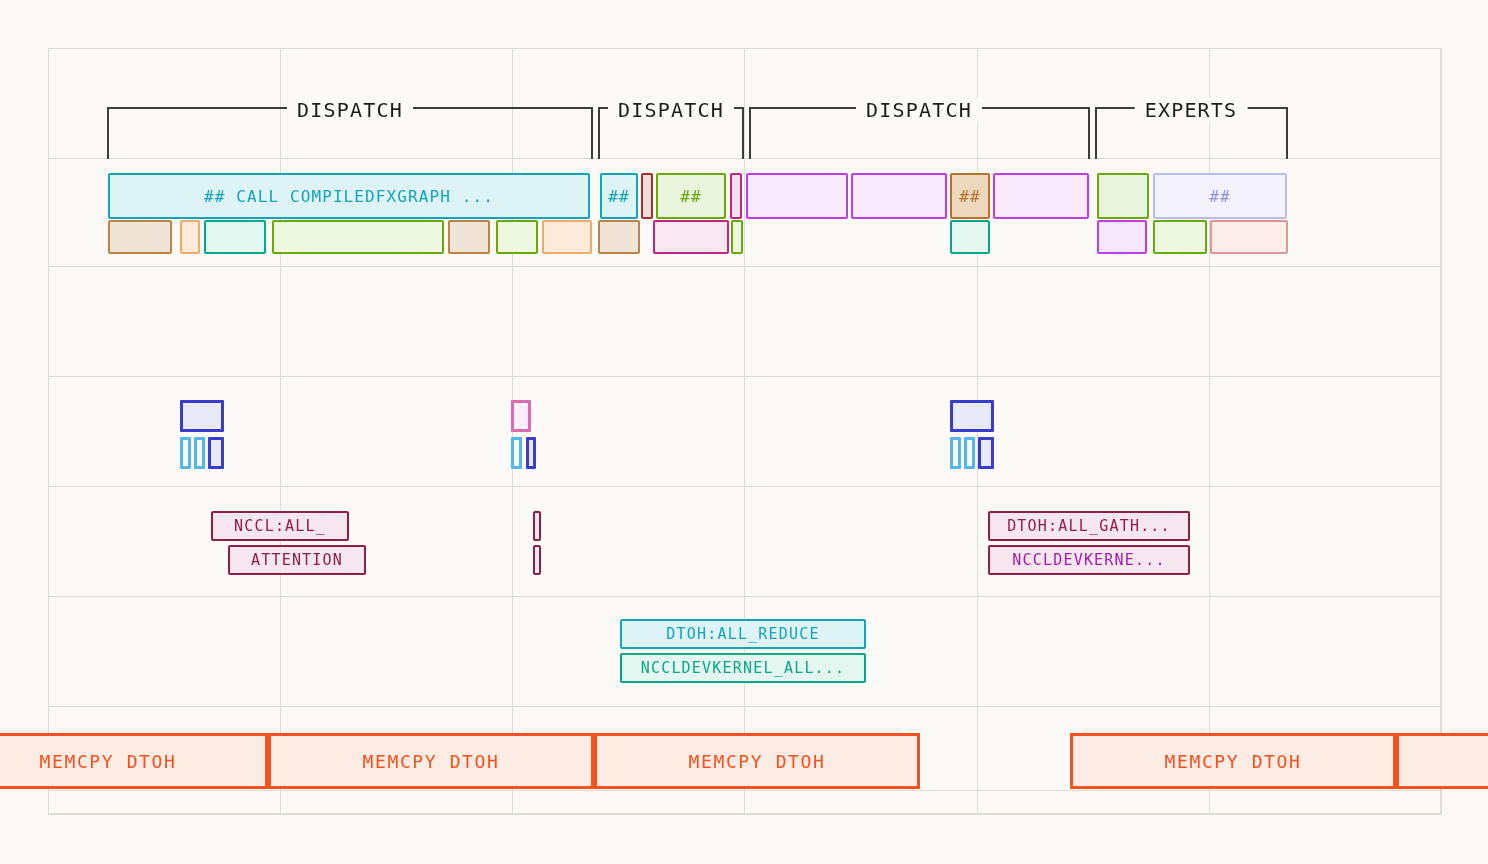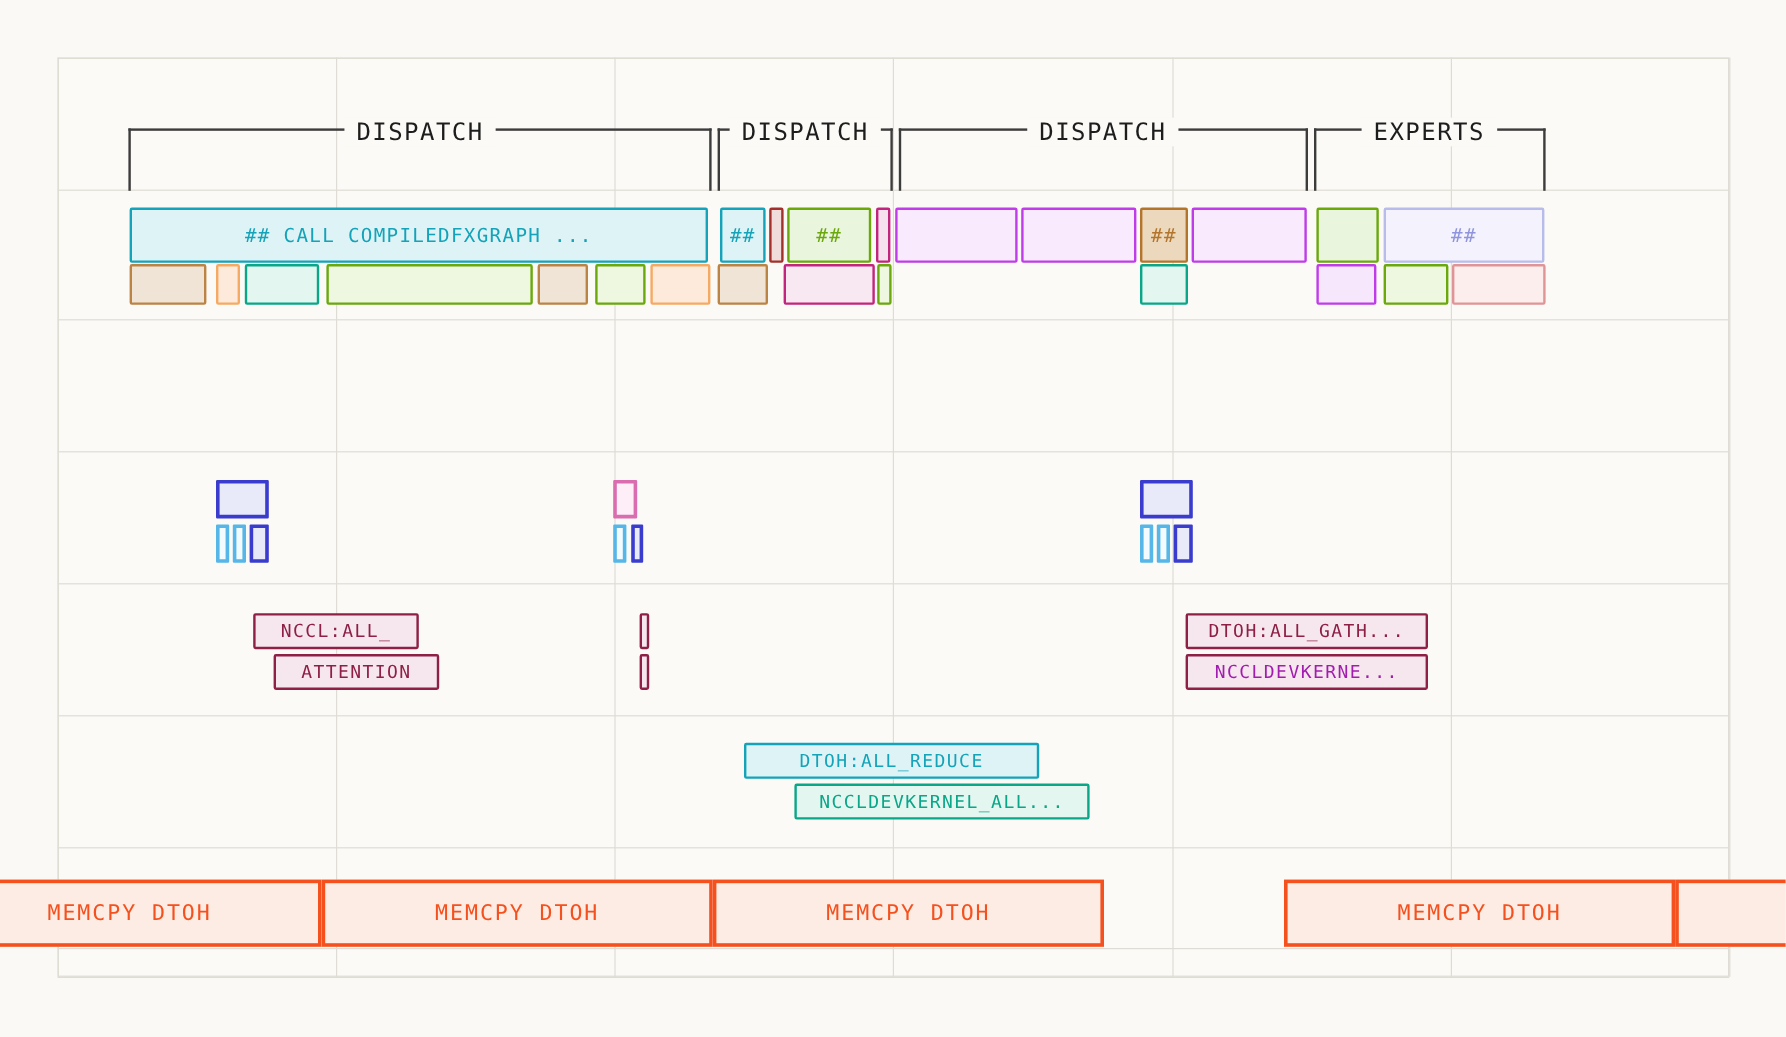--- a/index.html
+++ b/index.html
@@ -205,21 +205,21 @@
       <div class="glyph" style="left: 978px; top: 437px; width: 16px; height: 32px; background: rgb(232, 234, 250); border-color: rgb(58, 60, 205);"></div>
     </div>
   <div id="ncclops">
       <div class="opbox" style="left: 211px; top: 511px; width: 138px; height: 30px; background: rgb(246, 231, 238); border-color: rgb(142, 31, 69); color: rgb(142, 31, 69);">NCCL:ALL_</div>
       <div class="opbox" style="left: 228px; top: 545px; width: 138px; height: 30px; background: rgb(246, 231, 238); border-color: rgb(142, 31, 69); color: rgb(142, 31, 69);">ATTENTION</div>
       <div class="opbox" style="left: 533px; top: 511px; width: 8px; height: 30px; background: rgb(246, 231, 238); border-color: rgb(142, 31, 69); color: rgb(142, 31, 69);"></div>
       <div class="opbox" style="left: 533px; top: 545px; width: 8px; height: 30px; background: rgb(246, 231, 238); border-color: rgb(142, 31, 69); color: rgb(142, 31, 69);"></div>
       <div class="opbox" style="left: 988px; top: 511px; width: 202px; height: 30px; background: rgb(246, 231, 238); border-color: rgb(142, 31, 69); color: rgb(142, 31, 69);">DTOH:ALL_GATH...</div>
       <div class="opbox" style="left: 988px; top: 545px; width: 202px; height: 30px; background: rgb(246, 231, 238); border-color: rgb(142, 31, 69); color: #a21caf;">NCCLDEVKERNE...</div>
       <div class="opbox" style="left: 620px; top: 619px; width: 246px; height: 30px; background: rgb(221, 243, 246); border-color: rgb(20, 163, 184); color: rgb(20, 163, 184);">DTOH:ALL_REDUCE</div>
-      <div class="opbox" style="left: 620px; top: 653px; width: 246px; height: 30px; background: rgb(227, 247, 240); border-color: rgb(10, 166, 136); color: rgb(10, 166, 136); margin-left: 42px;">NCCLDEVKERNEL_ALL...</div>
+      <div class="opbox" style="left: 620px; top: 653px; width: 246px; height: 30px; background: rgb(227, 247, 240); border-color: rgb(10, 166, 136); color: rgb(10, 166, 136);">NCCLDEVKERNEL_ALL...</div>
     </div>
   <div id="memcpys">
       <div class="memcpy" style="left: -52px; top: 733px; width: 320px; height: 56px;">MEMCPY DTOH</div>
       <div class="memcpy" style="left: 268px; top: 733px; width: 326px; height: 56px;">MEMCPY DTOH</div>
       <div class="memcpy" style="left: 594px; top: 733px; width: 326px; height: 56px;">MEMCPY DTOH</div>
       <div class="memcpy" style="left: 1070px; top: 733px; width: 326px; height: 56px;">MEMCPY DTOH</div>
       <div class="memcpy" style="left: 1396px; top: 733px; width: 120px; height: 56px;"></div>
     </div>
 
 </div>

